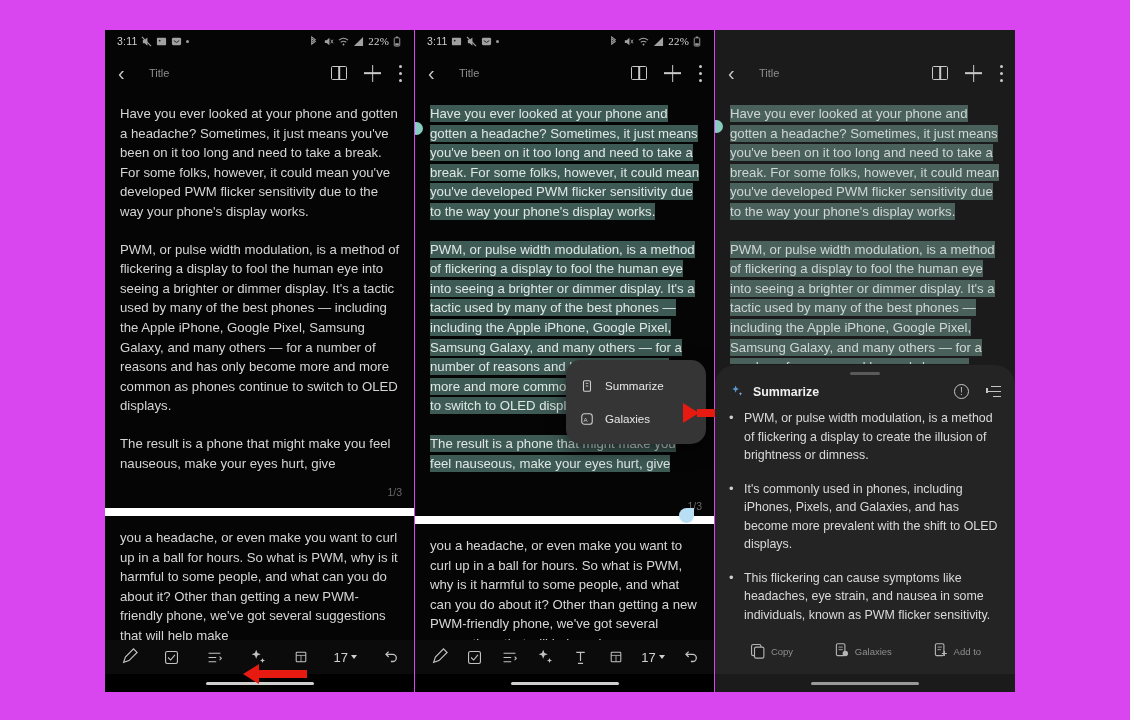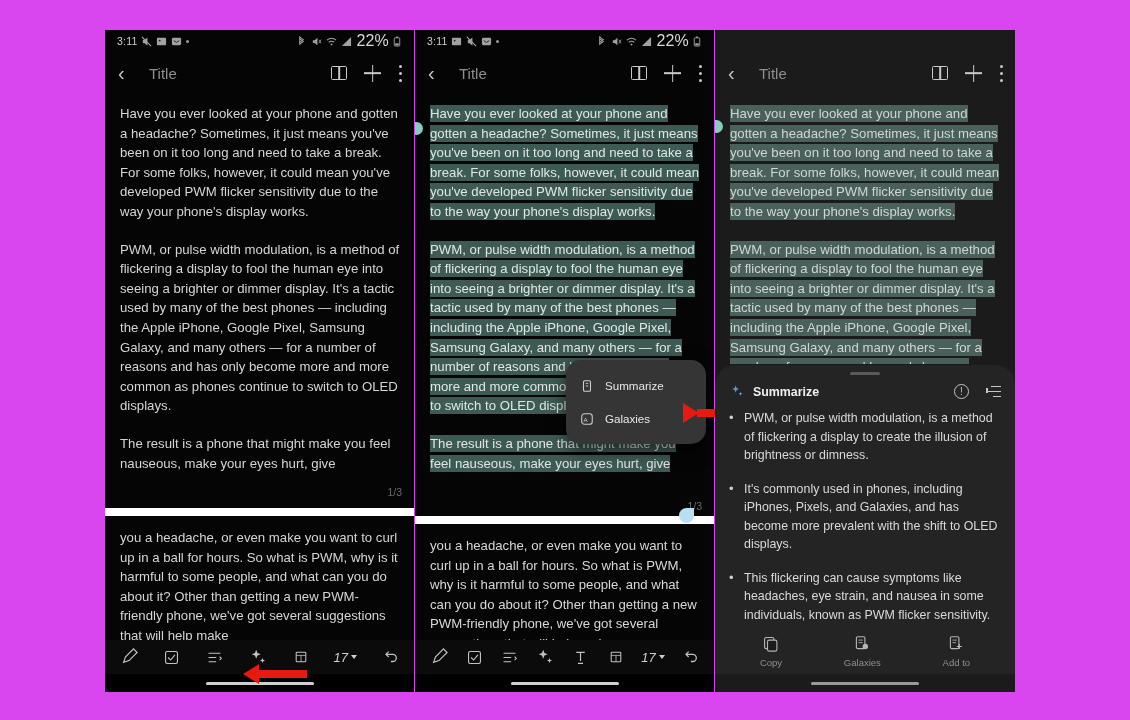--- a/index.html
+++ b/index.html
@@ -17,30 +17,30 @@
   #panel2{ left:415px; width:299px; background:#050505; }
   #panel3{ left:715px; width:300px; background:#1b1b1b; }
 
   
   .statusbar{
     height:22px; display:flex; align-items:center; justify-content:space-between;
     padding:0 10px 0 12px; color:#cfcfcf; font-size:10.5px; letter-spacing:.2px;
   }
   .sb-left,.sb-right{ display:flex; align-items:center; gap:4px; }
   .sb-ico{ display:inline-block; width:11px; height:11px; opacity:.85; }
-  .sb-batt{ font-size:16px; color:#d8d8d8; }
+  .sb-batt{ font-size:11px; color:#d8d8d8;font-family:Liberation Serif, serif; }
   .dot-tiny{ width:3px;height:3px;border-radius:50%;background:#9a9a9a;display:inline-block;}
 
   
   .apphdr{
     height:42px; display:flex; align-items:center; padding:0 12px 0 13px;
     color:#9b9b9b;
   }
   .apphdr .back{ font-size:20px; line-height:1; color:#c8c8c8; width:22px; }
-  .apphdr .title{ font-size:15px; color:#8e8e8e; flex:1; padding-left:9px; }
+  .apphdr .title{ font-size:11px; color:#8e8e8e; flex:1; padding-left:9px; }
   .hdr-icons{ display:flex; align-items:center; gap:17px; color:#c9c9c9; }
   .ic-book{ width:16px;height:14px;border:1.6px solid #c9c9c9;border-radius:1.5px; position:relative; }
   .ic-book:after{content:"";position:absolute;left:50%;top:-1px;bottom:-1px;width:1.6px;background:#c9c9c9;transform:translateX(-50%);}
   .ic-plus{ position:relative;width:17px;height:17px; }
   .ic-plus:before,.ic-plus:after{content:"";position:absolute;background:#c9c9c9;}
   .ic-plus:before{left:0;right:0;top:50%;height:1.7px;transform:translateY(-50%);}
   .ic-plus:after{top:0;bottom:0;left:50%;width:1.7px;transform:translateX(-50%);}
   .ic-kebab{ width:4px;height:17px;display:flex;flex-direction:column;justify-content:space-between;align-items:center; }
   .ic-kebab i{ width:3px;height:3px;border-radius:50%;background:#c9c9c9;display:block; }
 
@@ -64,21 +64,21 @@
   
   .pagegap{ height:8px; background:#ffffff; }
 
   
   .toolbar{
     position:absolute; left:0; right:0; bottom:18px; height:34px;
     display:flex; align-items:center; justify-content:space-between;
     padding:0 14px; color:#c2c2c2; background:#0b0b0b;
   }
   .tb-ico{ width:20px;height:20px; display:flex;align-items:center;justify-content:center; color:#c2c2c2; }
-  .fontsize{ font-size:13px; color:#d0d0d0; display:flex; align-items:center; gap:3px;font-style:italic; }
+  .fontsize{ font-size:13px; color:#d0d0d0; display:flex; align-items:center; gap:3px; }
   .caret-dn{ width:0;height:0;border-left:3.5px solid transparent;border-right:3.5px solid transparent;border-top:4px solid #cfcfcf; }
   .navbar{
     position:absolute;left:0;right:0;bottom:0;height:18px;background:#000;
     display:flex;align-items:center;justify-content:center;
   }
   .navpill{ width:108px;height:3px;border-radius:2px;background:#cfcfcf; }
   #panel3 .navbar{ background:#1b1b1b; }
 
   
   .handle{ position:absolute; width:13px;height:13px;border-radius:50%; background:#86cdbf; }
@@ -114,21 +114,21 @@
 
   .bullets{ padding:4px 16px 0 14px; }
   .bullet{ display:flex; gap:9px; margin-bottom:15px; }
   .bullet .dot{ color:#cfcfcf; font-size:13px; line-height:18.5px; flex:0 0 6px; }
   .bullet .btxt{ color:#d9d9d9; font-size:12.4px; line-height:18.5px; }
 
   .actionbar{
     position:absolute; left:0; right:0; bottom:18px; height:46px;
     display:flex; align-items:center; justify-content:space-around; padding:0 14px;
   }
-  .action{ display:flex;flex-direction:column;align-items:center;gap:4px; color:#8f8f8f; font-size:9.5px; }
+  .action{ display:flex;flex-direction:row;align-items:center;gap:4px; color:#8f8f8f; font-size:9.5px; }
   .action .ai{ width:18px;height:18px; color:#b5b5b5; }
 
   
   .arrow{ position:absolute; }
   .arrow .shaft{ position:absolute; background:#e61a10; }
   .arrow .head{
     position:absolute; width:0;height:0;
     border-top:10px solid transparent; border-bottom:10px solid transparent;
     border-right:16px solid #e61a10;
   }

